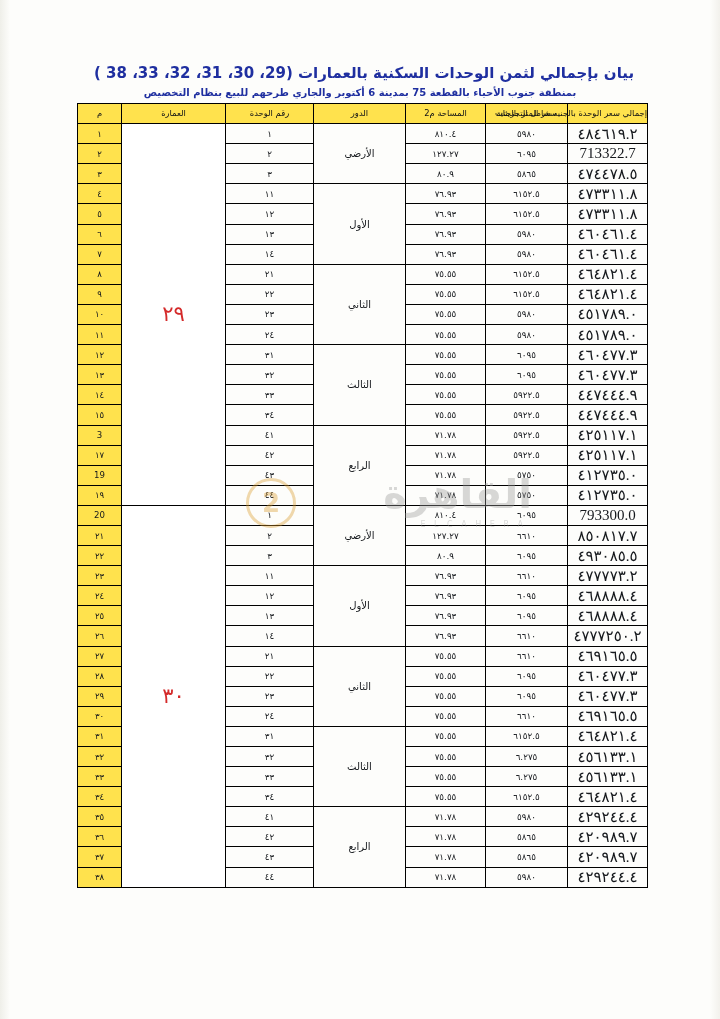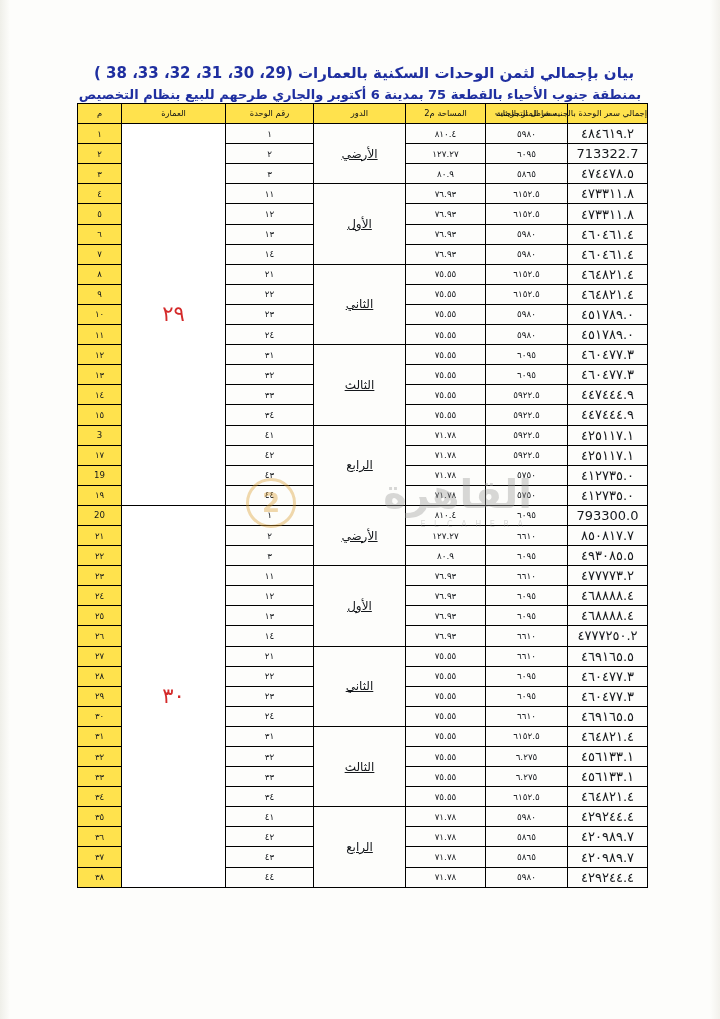--- a/index.html
+++ b/index.html
@@ -41,21 +41,21 @@
     left: 0;
     right: 0;
     text-align: center;
     color: #1f2fa0;
     font-weight: bold;
     line-height: 1.55;
     font-size: 10.5px;
     letter-spacing: 0;
   }
   .title-block .line1 { font-size: 15px; margin-left: 8px; }
-  .title-block .line2 { font-size: 13px; }
+  .title-block .line2 { font-size: 10px; }
 
   .table-wrap {
     position: absolute;
     top: 103px;
     left: 78px;
     width: 570px;
   }
 
   table.main {
     border-collapse: collapse;
@@ -94,22 +94,22 @@
     font-size: 8.6px;
   }
   td.bld {
     background: #ffffff;
     color: #d42a2a;
     font-size: 21px;
     font-weight: bold;
     letter-spacing: 1px;
   }
   td.num { font-size: 8.8px; }
-  td.floor { font-size: 12px; text-decoration: underline; }
-  td.total { font-size: 13px; }
+  td.floor { font-size: 10px; }
+  td.total { font-size: 15px; font-family: Liberation Serif, serif; }
 
   
   .watermark {
     position: absolute;
     top: 470px;
     left: 232px;
     width: 300px;
     height: 74px;
     pointer-events: none;
     opacity: 0.38;

